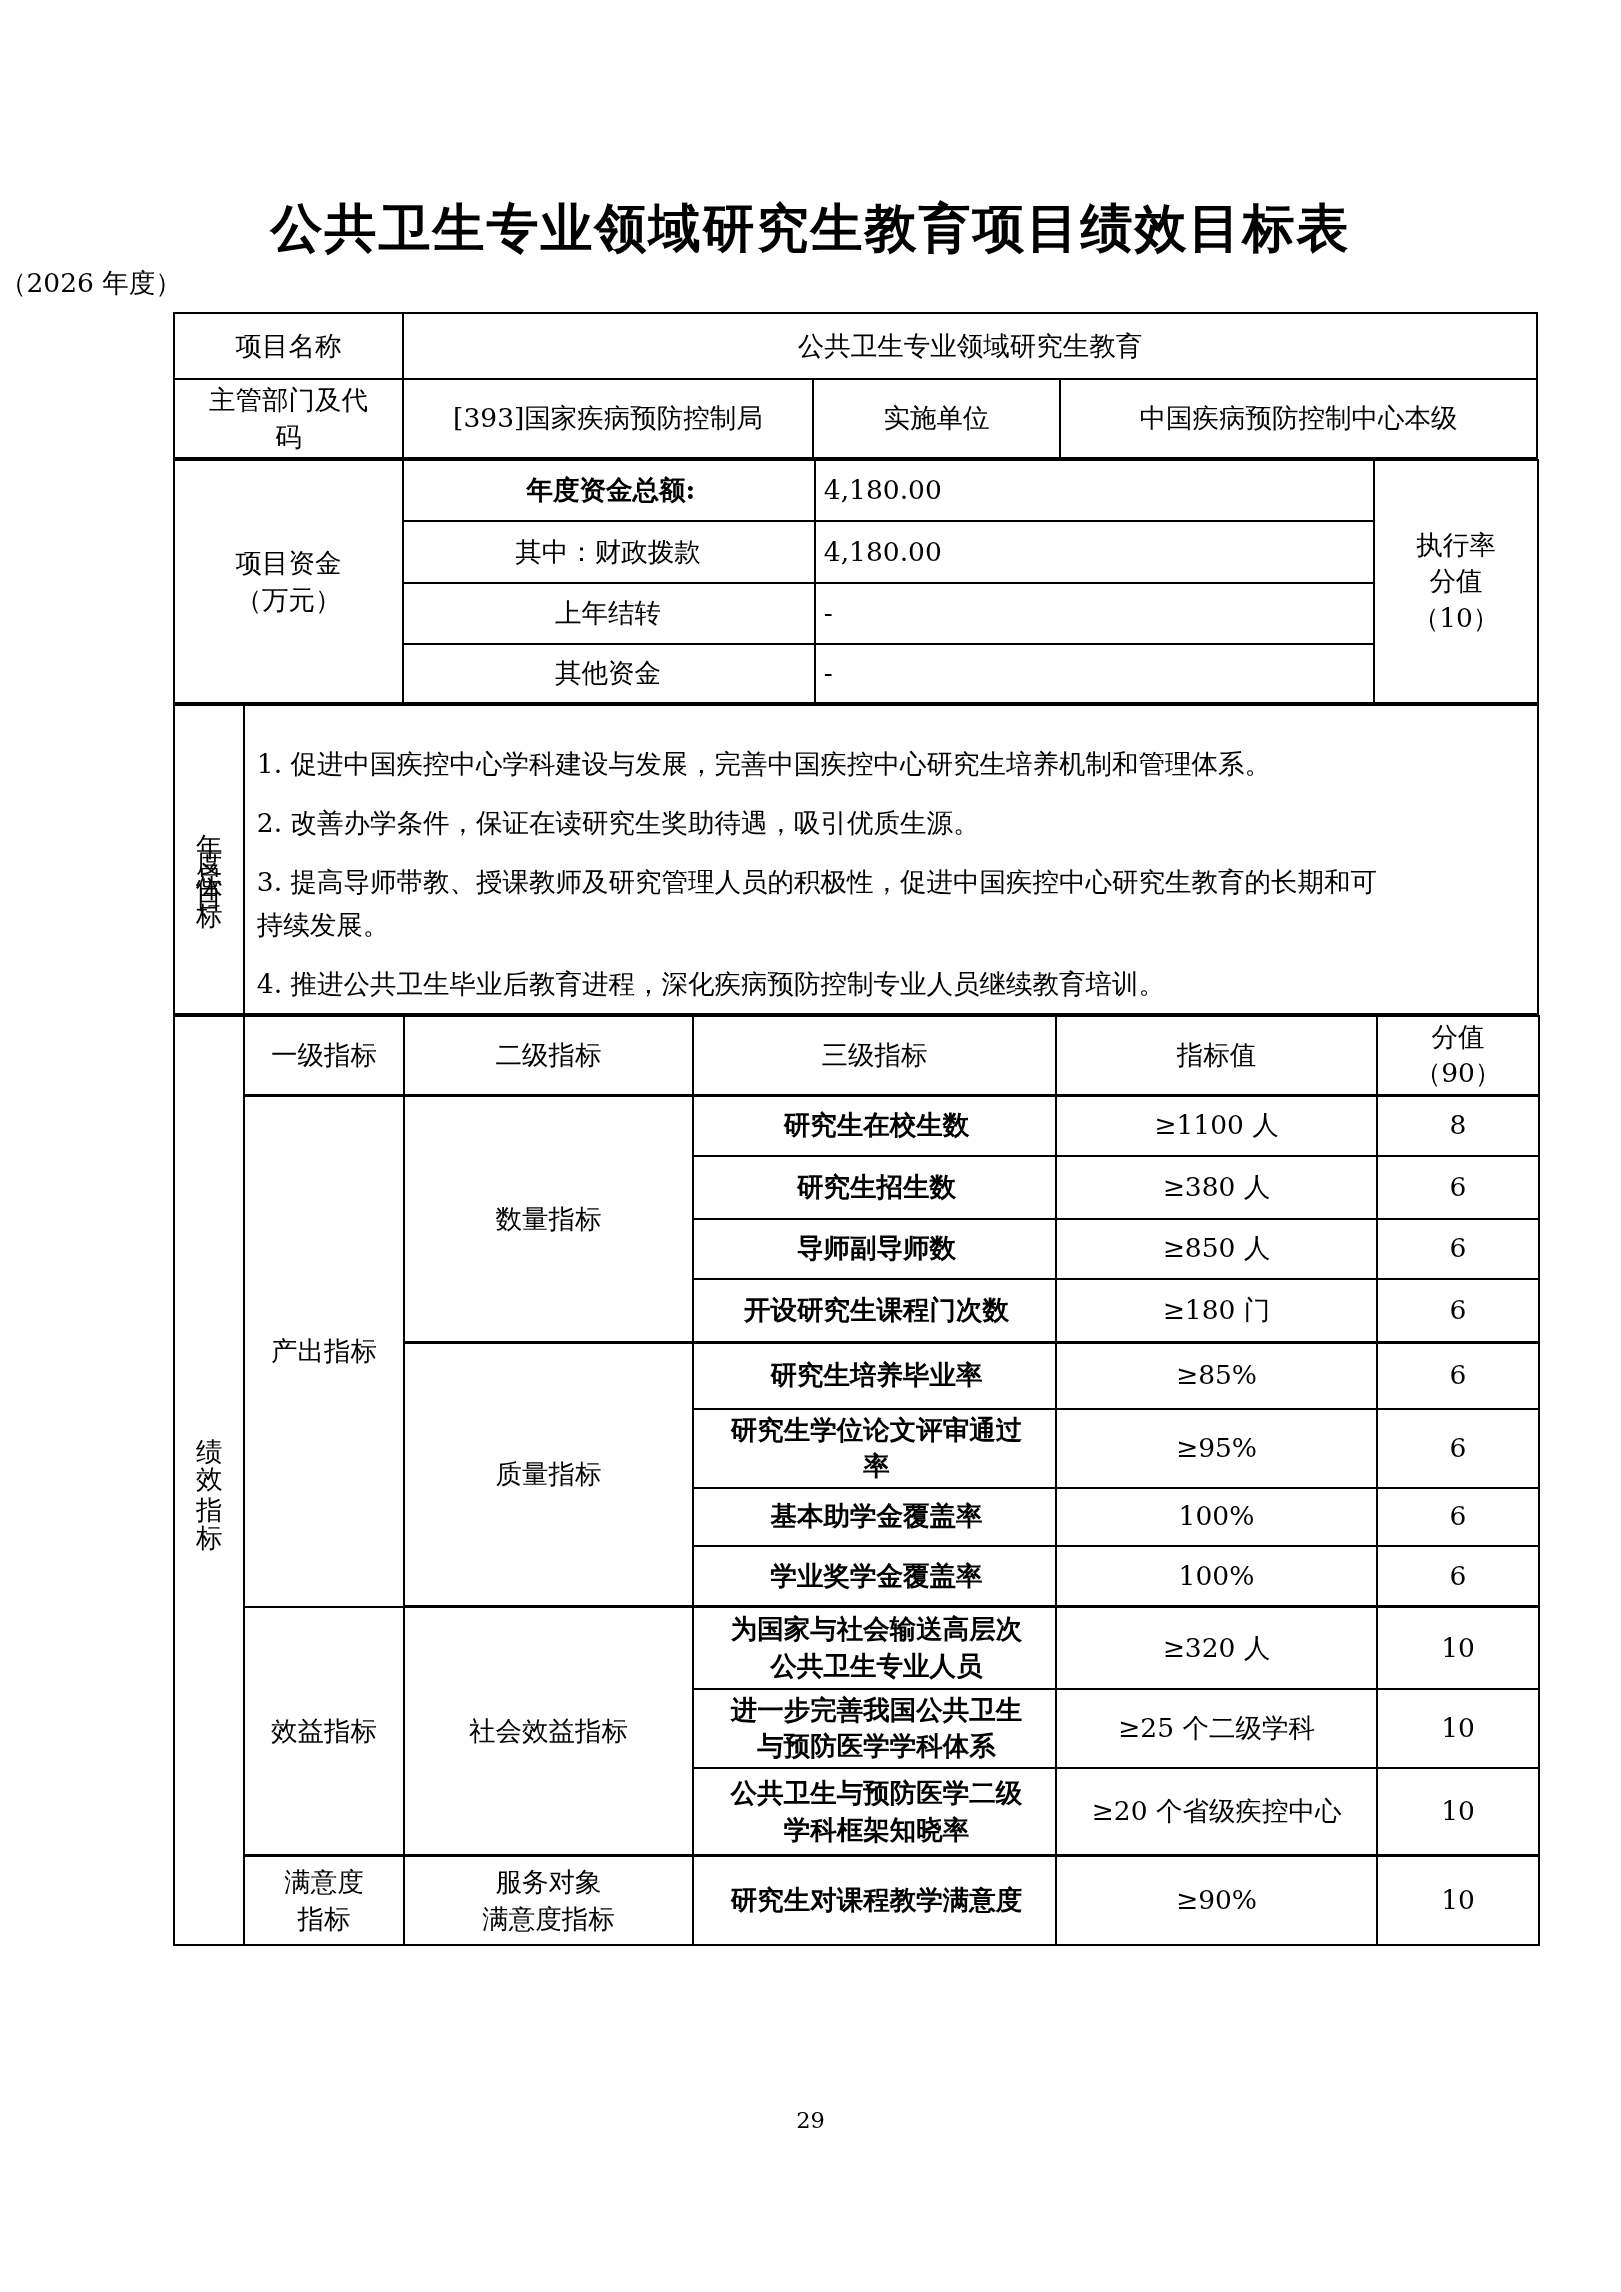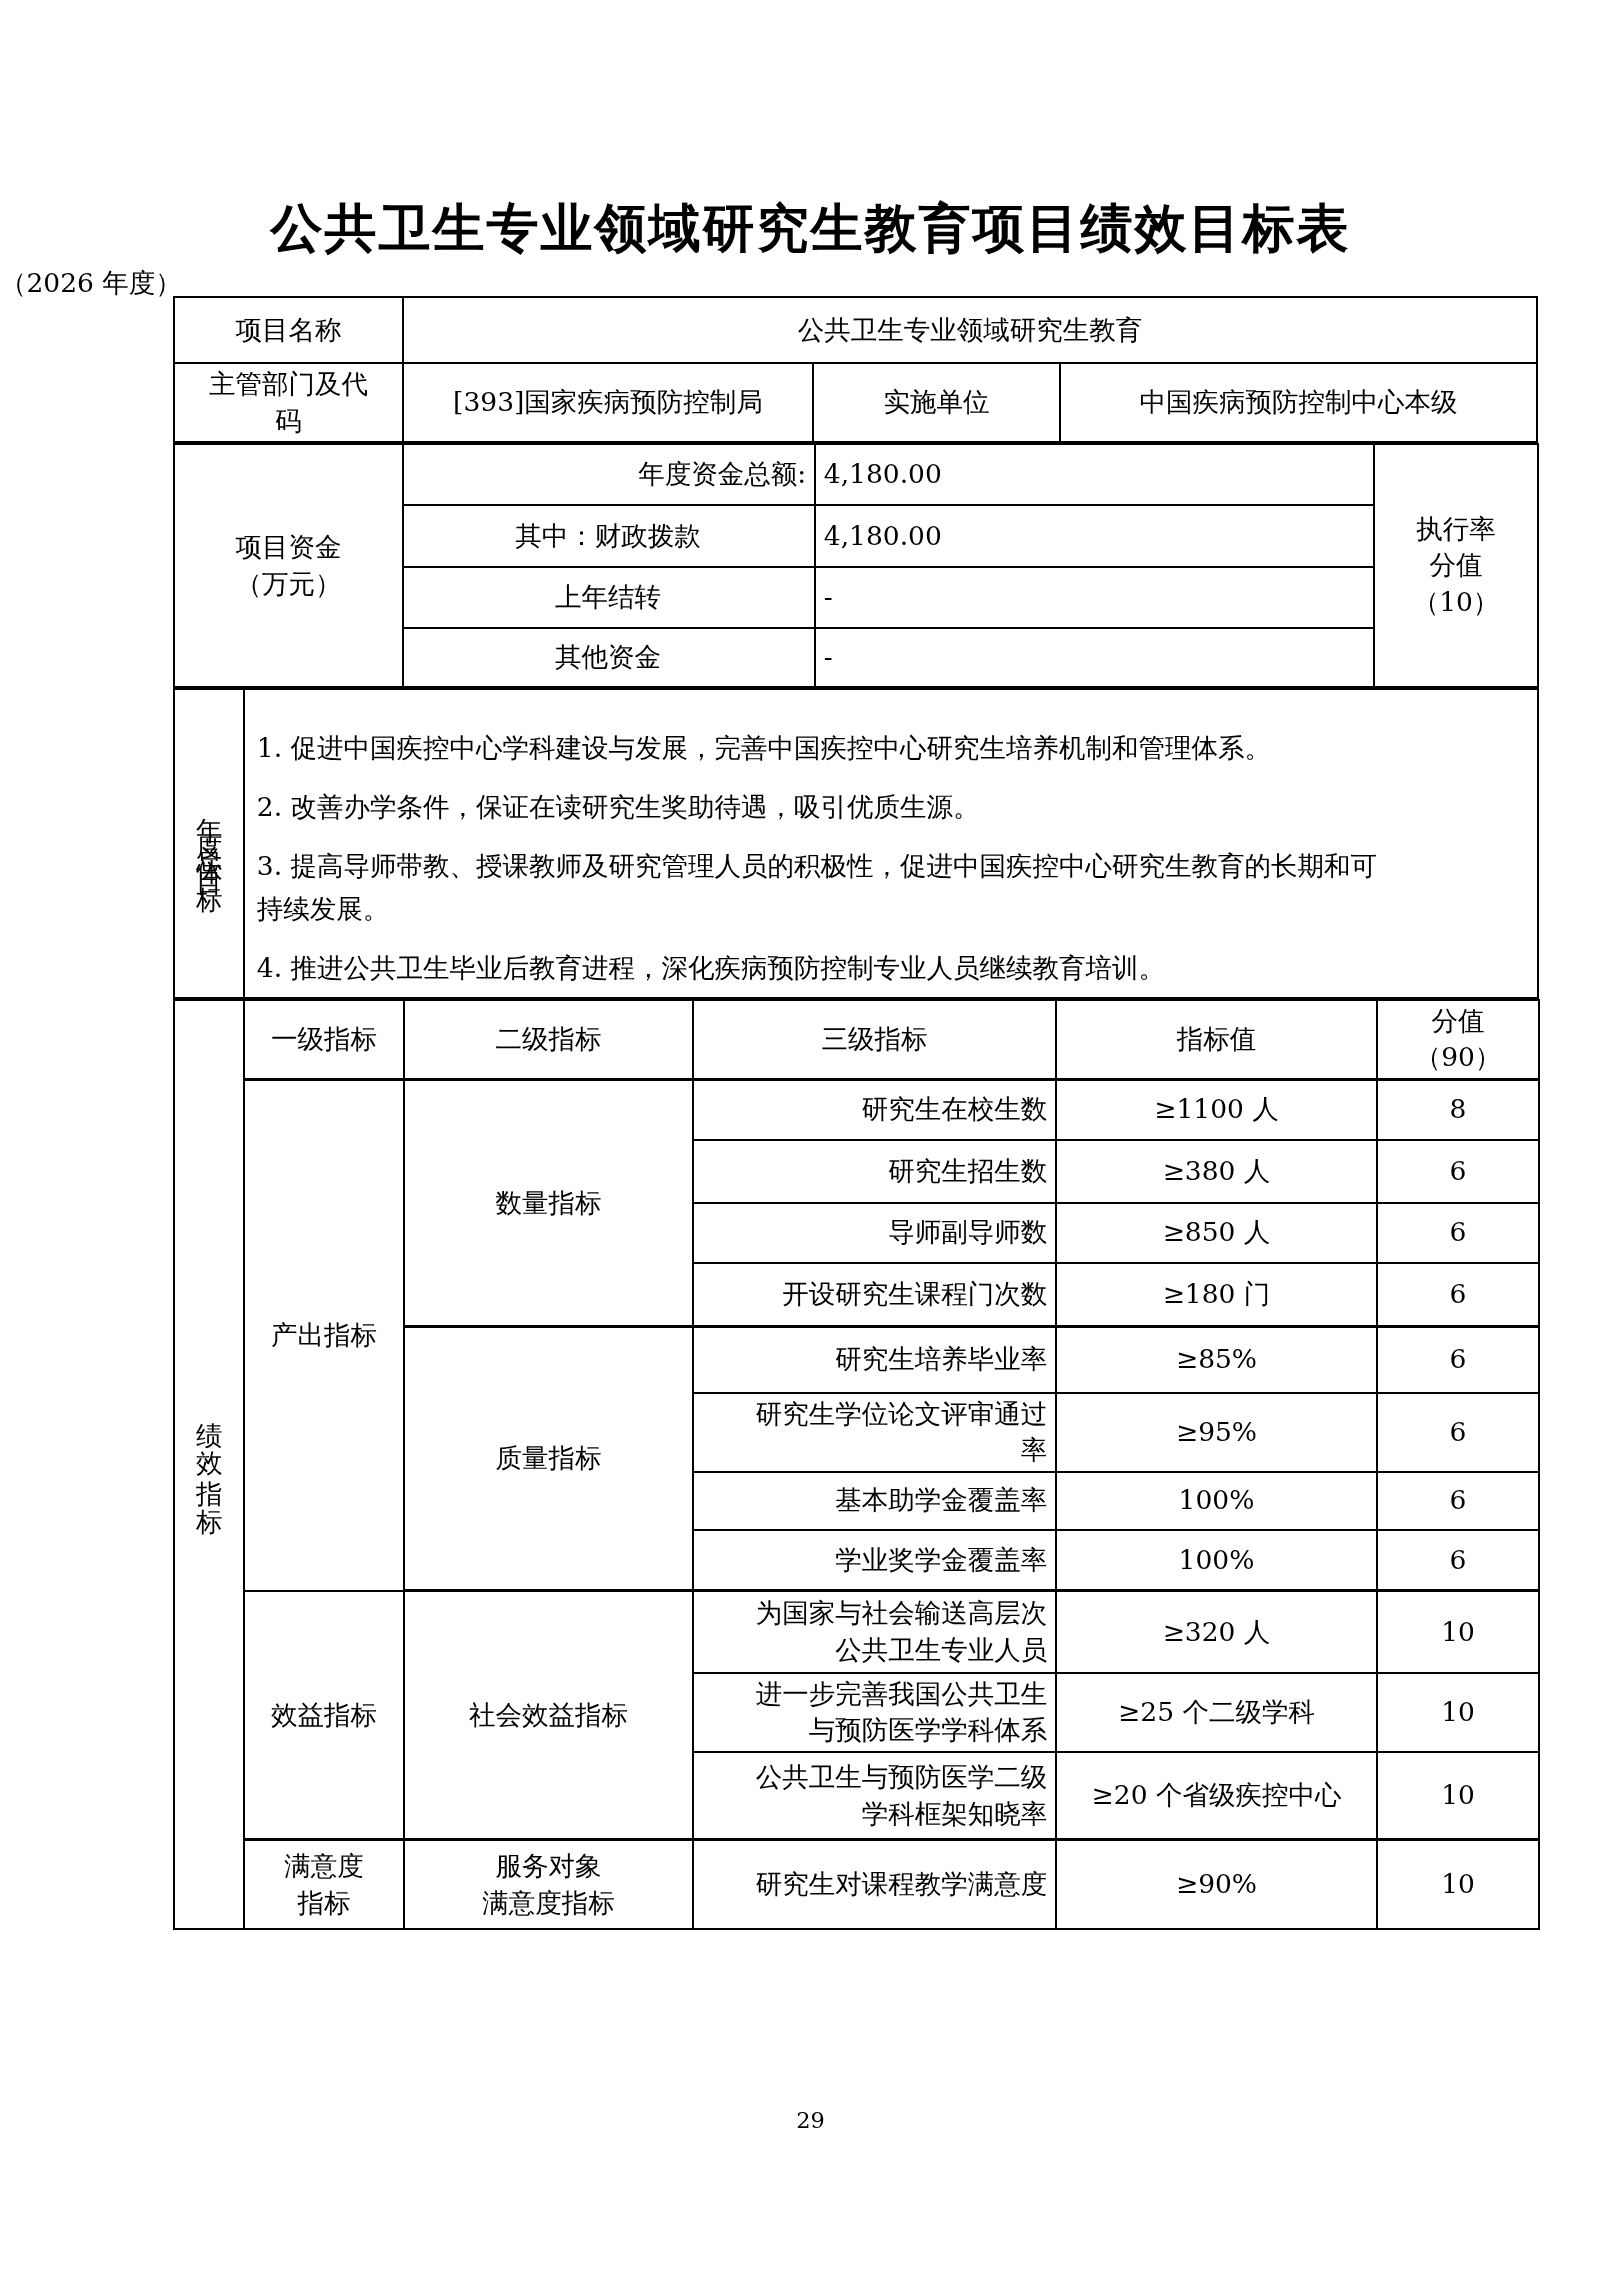--- a/index.html
+++ b/index.html
@@ -8,28 +8,28 @@
     font-family:"DejaVu Serif","Liberation Serif",serif;color:#000;overflow:hidden;
   }
   .doc-title{
     position:absolute;top:194px;left:0;width:100%;text-align:center;
     font-size:52px;font-weight:bold;letter-spacing:2px;
     font-family:"DejaVu Sans","Liberation Sans",sans-serif;
   }
   .doc-subtitle{
     position:absolute;top:265px;left:0;width:100%;text-align:left;font-size:26.5px;
   }
-  .table-stack{position:absolute;left:173px;top:296px;width:1365px;}
+  .table-stack{position:absolute;left:173px;top:312px;width:1365px;}
   table{border-collapse:collapse;table-layout:fixed;width:1363px;}
   td{
     border:2px solid #000;font-size:26.5px;line-height:1.38;padding:2px 7.8px;
     text-align:center;vertical-align:middle;overflow:hidden;
   }
   .pre{white-space:pre-line;}
-  .left{text-align:right;padding-left:11.8px;}
+  .left{text-align:center;padding-left:11.8px;font-weight:bold;}
   .right{text-align:center;padding-right:9.8px;}
   .num{text-align:left;padding-right:23.5px;}
   .thick-b{border-bottom-width:3.9px;}
   .vert{
     display:inline-block;writing-mode:vertical-rl;text-orientation:upright;
     letter-spacing:13.7px;
   }
   .vert-wide{letter-spacing:29px;}
   .goals-cell{text-align:left;vertical-align:top;padding:19.6px 13.7px 7.8px 11.8px;}
   .goal-line{white-space:pre-line;font-size:26.5px;line-height:43px;margin-top:16px;}

